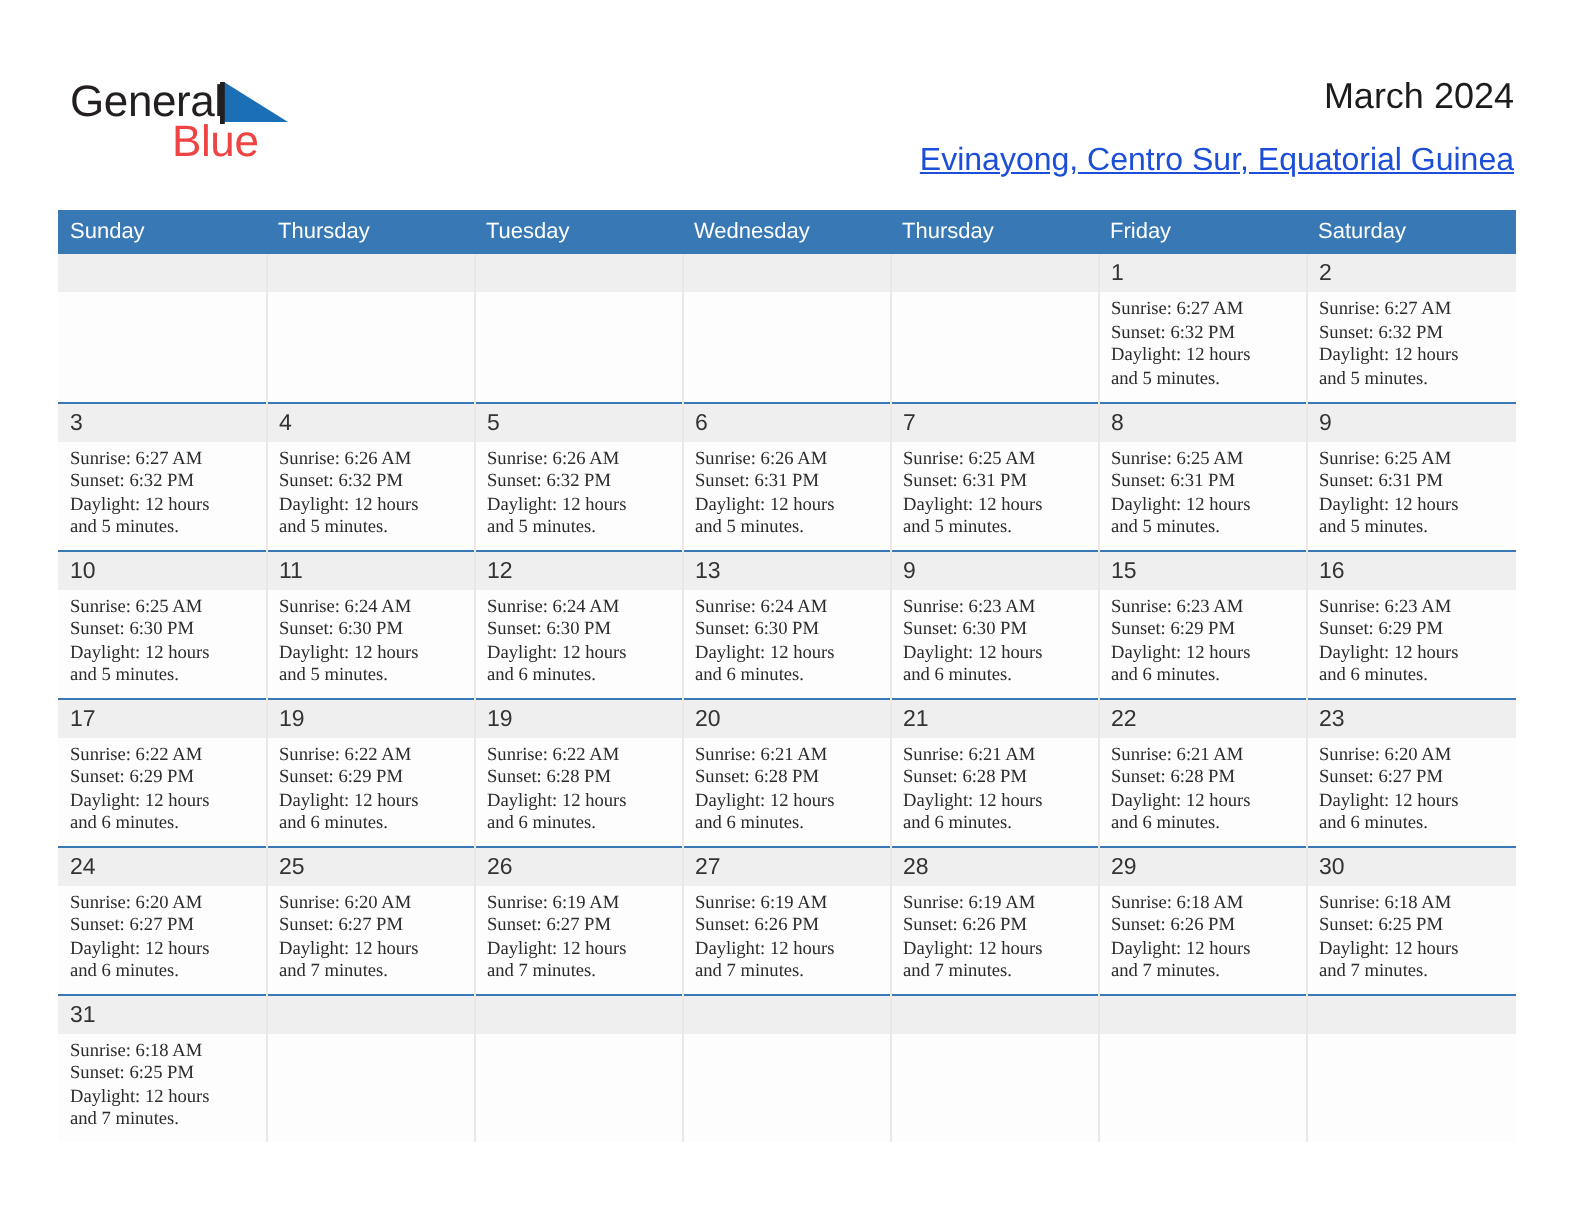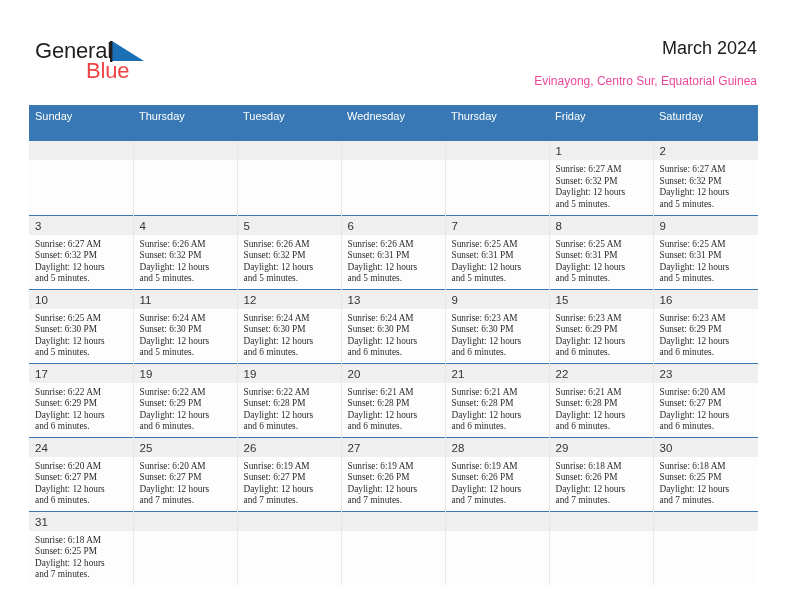--- a/index.html
+++ b/index.html
@@ -67,43 +67,44 @@
     top: 32px;
     text-align: right;
   }
   .month-title {
     font-size: 18px;
     color: #1c1c1c;
     line-height: 32px;
     white-space: nowrap;
   }
   .location-title {
-    font-size: 12px;
-    color: #ec4899;
+    font-size: 16px;
+    color: #1d4ed8;
     line-height: 20px;
     margin-top: 7px;
     white-space: nowrap;
+    text-decoration: underline;
   }
 
   
   .calendar {
     position: absolute;
     left: 29px;
     top: 105px;
     width: 729px;
     border-collapse: collapse;
     table-layout: fixed;
   }
   .cal-head th {
     background: #3878b4;
     color: #ffffff;
     font-size: 11px;
     font-weight: normal;
     text-align: left;
-    padding: 5px 0 19px 6px;
+    padding: 5px 0 5px 6px;
     height: 18px;
     box-sizing: border-box;
     border: none;
   }
   .cal-body td {
     vertical-align: top;
     padding: 0;
     border-right: 1px solid #e8e8e8;
     border-top: 1px solid #3878b4;
     background: #fdfdfd;

